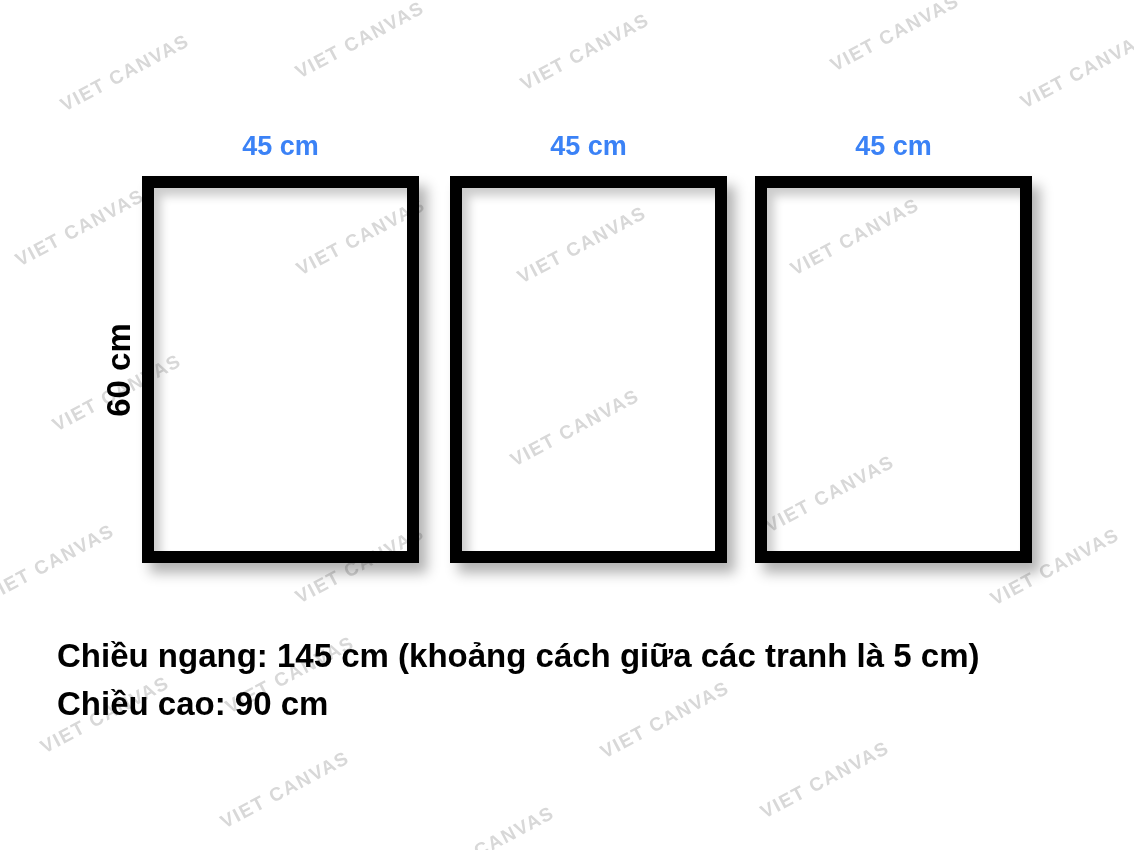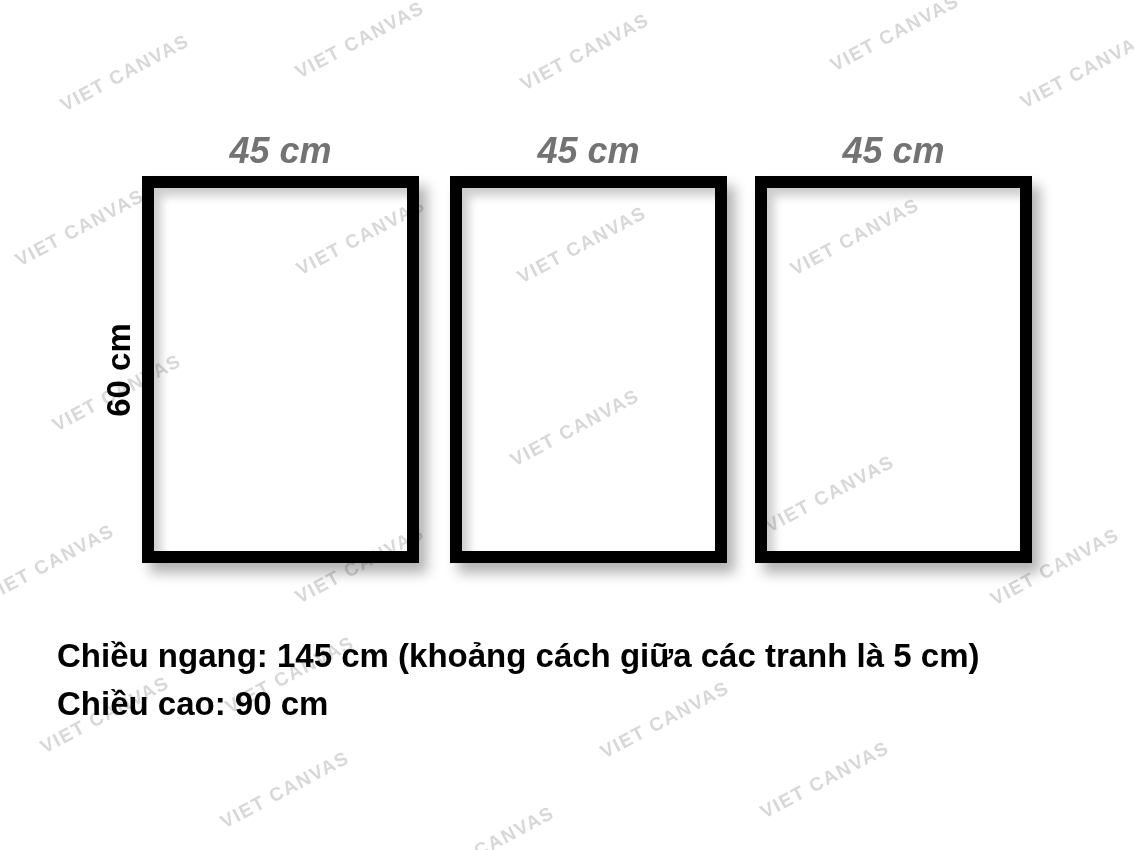--- a/index.html
+++ b/index.html
@@ -44,26 +44,25 @@
     z-index: 2;
   }
   #frame-1 { left: 142px; }
   #frame-2 { left: 450px; }
   #frame-3 { left: 755px; }
   .width-label {
     position: absolute;
     top: 133px;
     width: 277px;
     text-align: center;
-    font-size: 36px;
+    font-size: 27px;
     font-weight: 700;
-    color: #737373;
+    color: #3b82f6;
     z-index: 2;
     line-height: 1;
-    font-style: italic;
   }
   #width-label-1 { left: 142px; }
   #width-label-2 { left: 450px; }
   #width-label-3 { left: 755px; }
   .height-label {
     position: absolute;
     left: 118px;
     top: 370px;
     font-size: 33px;
     font-weight: 700;

